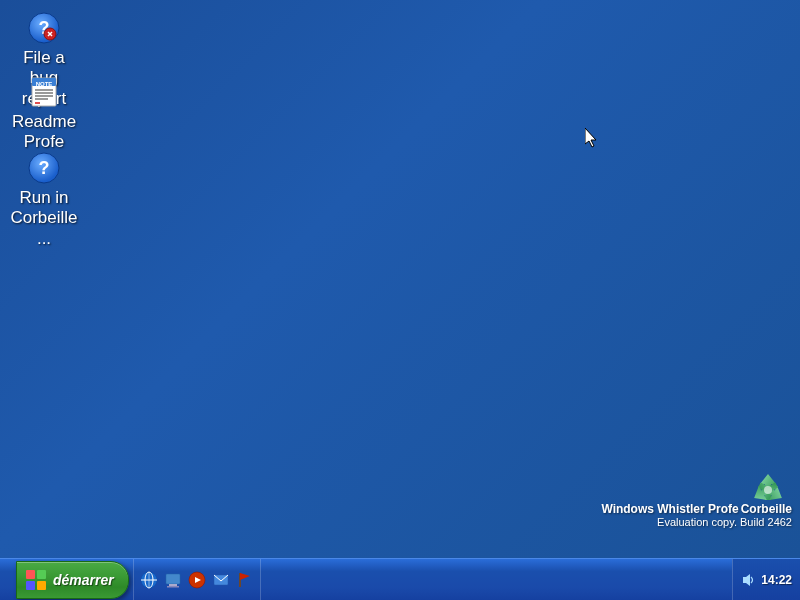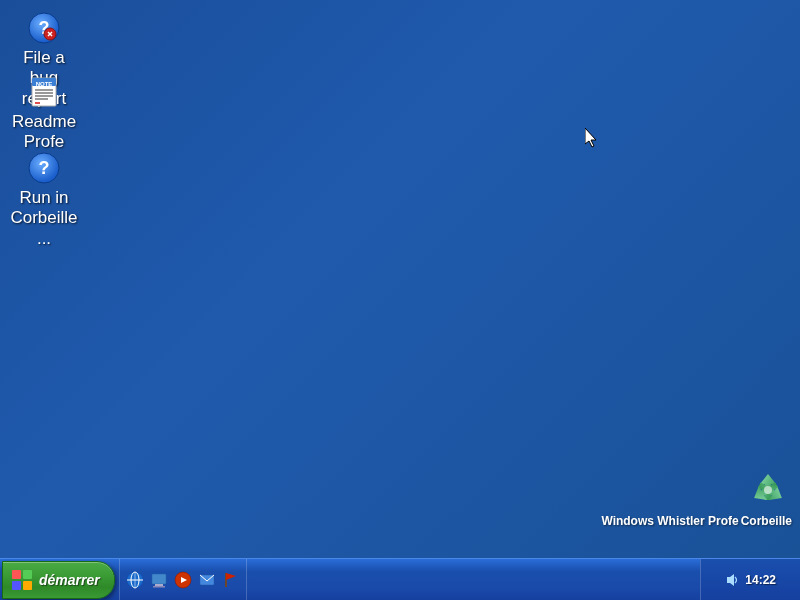--- a/index.html
+++ b/index.html
@@ -126,21 +126,21 @@
       border-radius: 0 18px 18px 0;
       padding: 0 14px 0 8px;
       display: flex;
       align-items: center;
       gap: 6px;
       cursor: pointer;
       color: white;
       font-weight: bold;
       font-size: 14px;
       text-shadow: 1px 1px 1px rgba(0,0,0,0.5);
-      margin-left: 2px;
+      margin-left: 16px;
       box-shadow: inset 0 1px 0 rgba(255,255,255,0.3), 2px 2px 4px rgba(0,0,0,0.4);
     }
 
     .windows-logo {
       width: 22px;
       height: 22px;
     }
 
     
     #quick-launch {
@@ -167,21 +167,21 @@
     
     #taskbar-middle {
       flex: 1;
     }
 
     
     #system-tray {
       display: flex;
       align-items: center;
       gap: 4px;
-      padding: 0 24px;
+      padding: 0 8px;
       height: 100%;
       background: linear-gradient(to bottom, #1a4fad 0%, #1540a0 100%);
       border-left: 1px solid rgba(255,255,255,0.2);
     }
 
     #clock {
       color: white;
       font-size: 12px;
       font-weight: bold;
       text-shadow: 1px 1px 1px rgba(0,0,0,0.5);
@@ -266,20 +266,21 @@
       <path d="M20 4 L28 14 L23 14 L23 30 L17 30 L17 14 L12 14 Z" fill="url(#recyclGrad)" transform="rotate(120,20,20)"></path>
       <path d="M20 4 L28 14 L23 14 L23 30 L17 30 L17 14 L12 14 Z" fill="url(#recyclGrad)" transform="rotate(240,20,20)"></path>
       <circle cx="20" cy="20" r="4" fill="white" opacity="0.6"></circle>
     </svg>
   </div>
 
   <div id="version-watermark">
     <div class="version-title">
       <span>Windows Whistler Profe</span><span style="margin-left:2px;">Corbeille</span>
     </div>
+    <div class="version-sub">Evaluation copy. Build 2462</div>
   </div>
 
 </div>
 
 <div id="taskbar">
 
   <div id="start-button">
     <svg class="windows-logo" viewBox="0 0 22 22" xmlns="http://www.w3.org/2000/svg">
       <rect x="1" y="1" width="9" height="9" fill="#f55" rx="1"></rect>
       <rect x="12" y="1" width="9" height="9" fill="#5c5" rx="1"></rect>

